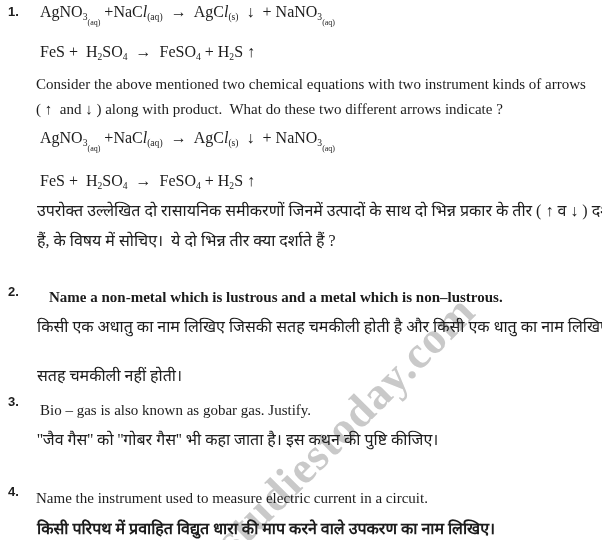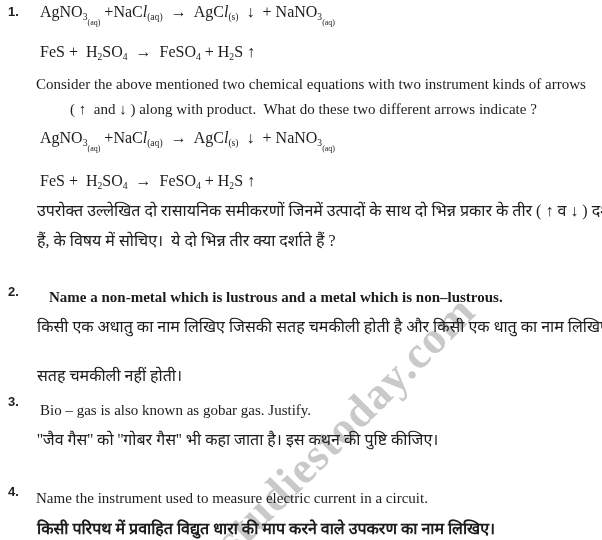--- a/index.html
+++ b/index.html
@@ -46,21 +46,21 @@
 
 <div class="page">
 
   <div class="watermark">studiestoday.com</div>
 
   <section>
     <div class="abs qnum" style="left:8px; top:4px;">1.</div>
     <div class="abs eq" style="left:40px; top:3px;"><span class="tk-n">AgNO</span><span class="tk-s">3</span><span class="tk-ss">(aq)</span><span class="tk-n"> +NaC</span><span class="tk-i">l</span><span class="tk-s">(aq)</span><span class="tk-n">  →  AgC</span><span class="tk-i">l</span><span class="tk-s">(s)</span><span class="tk-n">  ↓  + NaNO</span><span class="tk-s">3</span><span class="tk-ss">(aq)</span></div>
     <div class="abs eq" style="left:40px; top:43px;"><span class="tk-n">FeS +  H</span><span class="tk-s">2</span><span class="tk-n">SO</span><span class="tk-s">4</span><span class="tk-n">  →  FeSO</span><span class="tk-s">4</span><span class="tk-n"> + H</span><span class="tk-s">2</span><span class="tk-n">S ↑</span></div>
     <div class="abs en" style="left:36px; top:76px;">Consider the above mentioned two chemical equations with two instrument kinds of arrows</div>
-    <div class="abs en" style="left:36px; top:101px;margin-left:34px;">( ↑  and ↓ ) along with product.  What do these two different arrows indicate ?</div>
+    <div class="abs en" style="left:36px; top:101px;">( ↑  and ↓ ) along with product.  What do these two different arrows indicate ?</div>
     <div class="abs eq" style="left:40px; top:129px;"><span class="tk-n">AgNO</span><span class="tk-s">3</span><span class="tk-ss">(aq)</span><span class="tk-n"> +NaC</span><span class="tk-i">l</span><span class="tk-s">(aq)</span><span class="tk-n">  →  AgC</span><span class="tk-i">l</span><span class="tk-s">(s)</span><span class="tk-n">  ↓  + NaNO</span><span class="tk-s">3</span><span class="tk-ss">(aq)</span></div>
     <div class="abs eq" style="left:40px; top:172px;"><span class="tk-n">FeS +  H</span><span class="tk-s">2</span><span class="tk-n">SO</span><span class="tk-s">4</span><span class="tk-n">  →  FeSO</span><span class="tk-s">4</span><span class="tk-n"> + H</span><span class="tk-s">2</span><span class="tk-n">S ↑</span></div>
     <div class="abs hi" style="left:37px; top:200px;">उपरोक्त उल्लेखित दो रासायनिक समीकरणों जिनमें उत्पादों के साथ दो भिन्न प्रकार के तीर ( ↑ व ↓ ) दर्शाए गए</div>
     <div class="abs hi" style="left:37px; top:230px;text-align:center;">हैं, के विषय में सोचिए।  ये दो भिन्न तीर क्या दर्शाते हैं ?</div>
   </section>
 
   <section>
     <div class="abs qnum" style="left:8px; top:284px;">2.</div>
     <div class="abs en" style="left:49px; top:289px;font-weight:bold;">Name a non-metal which is lustrous and a metal which is non–lustrous.</div>
     <div class="abs hi" style="left:37px; top:316px;">किसी एक अधातु का नाम लिखिए जिसकी सतह चमकीली होती है और किसी एक धातु का नाम लिखिए जिसकी</div>

